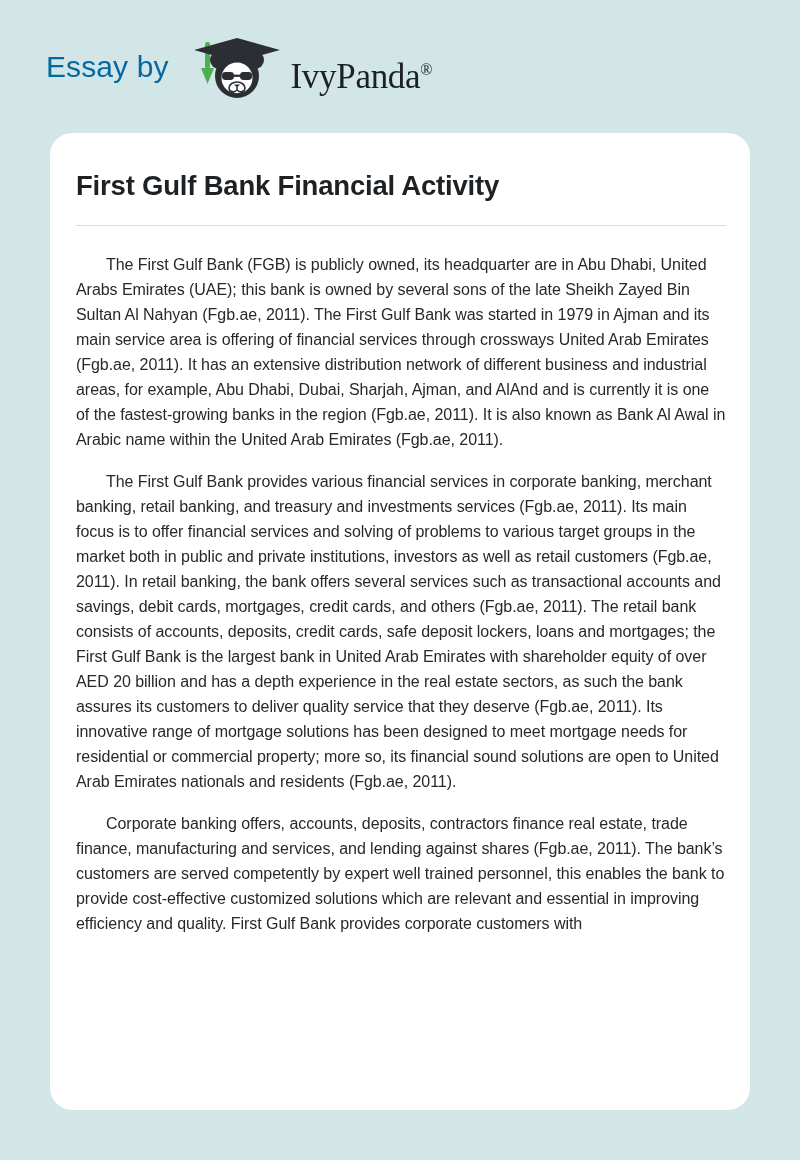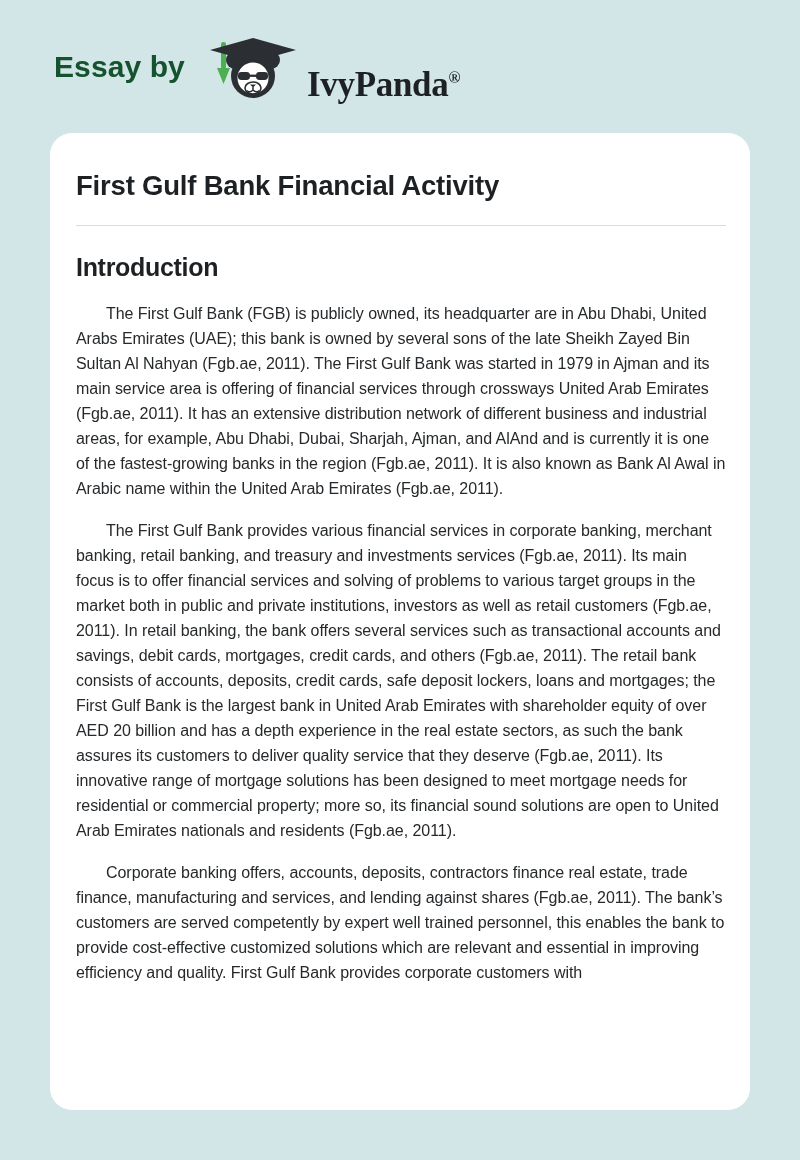--- a/index.html
+++ b/index.html
@@ -19,46 +19,45 @@
   
   .brand-header {
     display: flex;
     align-items: center;
     height: 133px;
     padding-left: 46px;
     box-sizing: border-box;
   }
   .brand-essay-by {
     font-size: 30px;
-    font-weight: 700;
-    color: #14532d;
+    font-weight: 400;
+    color: #0369a1;
     letter-spacing: 0.1px;
     line-height: 1;
-    margin-left: 8px;
   }
   .brand-logo-wrap {
     display: flex;
     align-items: center;
     margin-left: 16px;
   }
   .panda-mark {
     display: block;
     width: 104px;
     height: 66px;
   }
   .brand-wordmark {
     font-family: "Liberation Serif", serif;
     font-size: 35px;
-    font-weight: bold;
+    font-weight: normal;
     color: #1d2124;
     letter-spacing: -0.3px;
     line-height: 1;
     margin-left: 2px;
     position: relative;
-    top: 18px;
+    top: 10px;
   }
   .brand-wordmark .reg {
     font-size: 16px;
     vertical-align: super;
     line-height: 0;
   }
 
   
   .paper-card {
     position: relative;
@@ -174,21 +173,20 @@
   </span>
 </div>
 
 <div class="paper-card">
 
   <h1 class="doc-title">First Gulf Bank Financial Activity</h1>
 
 
   <hr class="divider">
 
-  <h2 class="section-heading">Introduction</h2>
 
   <div class="body-text">
     <p>The First Gulf Bank (FGB) is publicly owned, its headquarter are in Abu Dhabi, United Arabs Emirates (UAE); this bank is owned by several sons of the late Sheikh Zayed Bin Sultan Al Nahyan (Fgb.ae, 2011). The First Gulf Bank was started in 1979 in Ajman and its main service area is offering of financial services through crossways United Arab Emirates (Fgb.ae, 2011). It has an extensive distribution network of different business and industrial areas, for example, Abu Dhabi, Dubai, Sharjah, Ajman, and AlAnd and is currently it is one of the fastest-growing banks in the region (Fgb.ae, 2011). It is also known as Bank Al Awal in Arabic name within the United Arab Emirates (Fgb.ae, 2011).</p>
     <p>The First Gulf Bank provides various financial services in corporate banking, merchant banking, retail banking, and treasury and investments services (Fgb.ae, 2011). Its main focus is to offer financial services and solving of problems to various target groups in the market both in public and private institutions, investors as well as retail customers (Fgb.ae, 2011). In retail banking, the bank offers several services such as transactional accounts and savings, debit cards, mortgages, credit cards, and others (Fgb.ae, 2011). The retail bank consists of accounts, deposits, credit cards, safe deposit lockers, loans and mortgages; the First Gulf Bank is the largest bank in United Arab Emirates with shareholder equity of over AED 20 billion and has a depth experience in the real estate sectors, as such the bank assures its customers to deliver quality service that they deserve (Fgb.ae, 2011). Its innovative range of mortgage solutions has been designed to meet mortgage needs for residential or commercial property; more so, its financial sound solutions are open to United Arab Emirates nationals and residents (Fgb.ae, 2011).</p>
     <p>Corporate banking offers, accounts, deposits, contractors finance real estate, trade finance, manufacturing and services, and lending against shares (Fgb.ae, 2011). The bank’s customers are served competently by expert well trained personnel, this enables the bank to provide cost-effective customized solutions which are relevant and essential in improving efficiency and quality. First Gulf Bank provides corporate customers with</p>
   </div>
 
 </div>
 
 </body></html>

